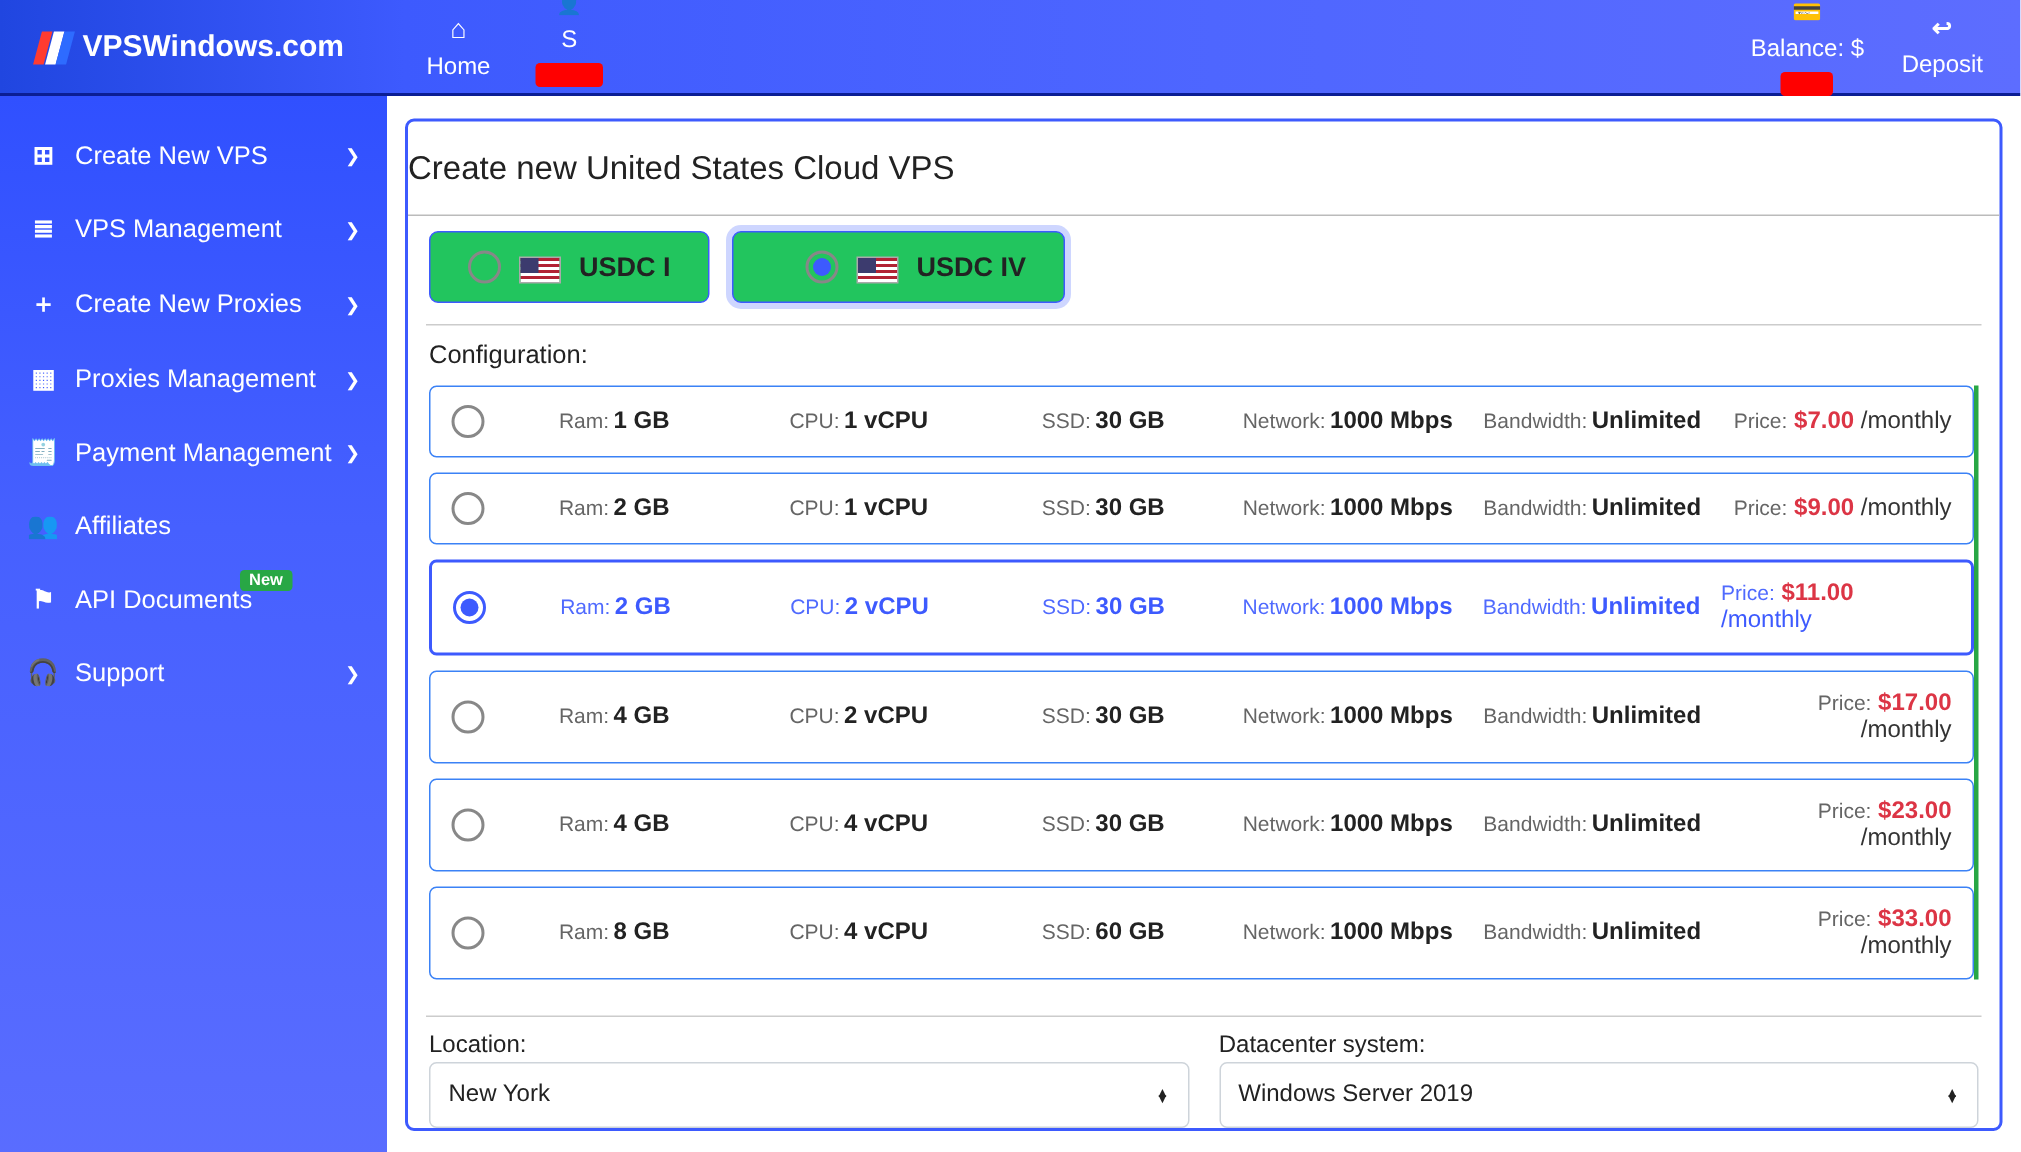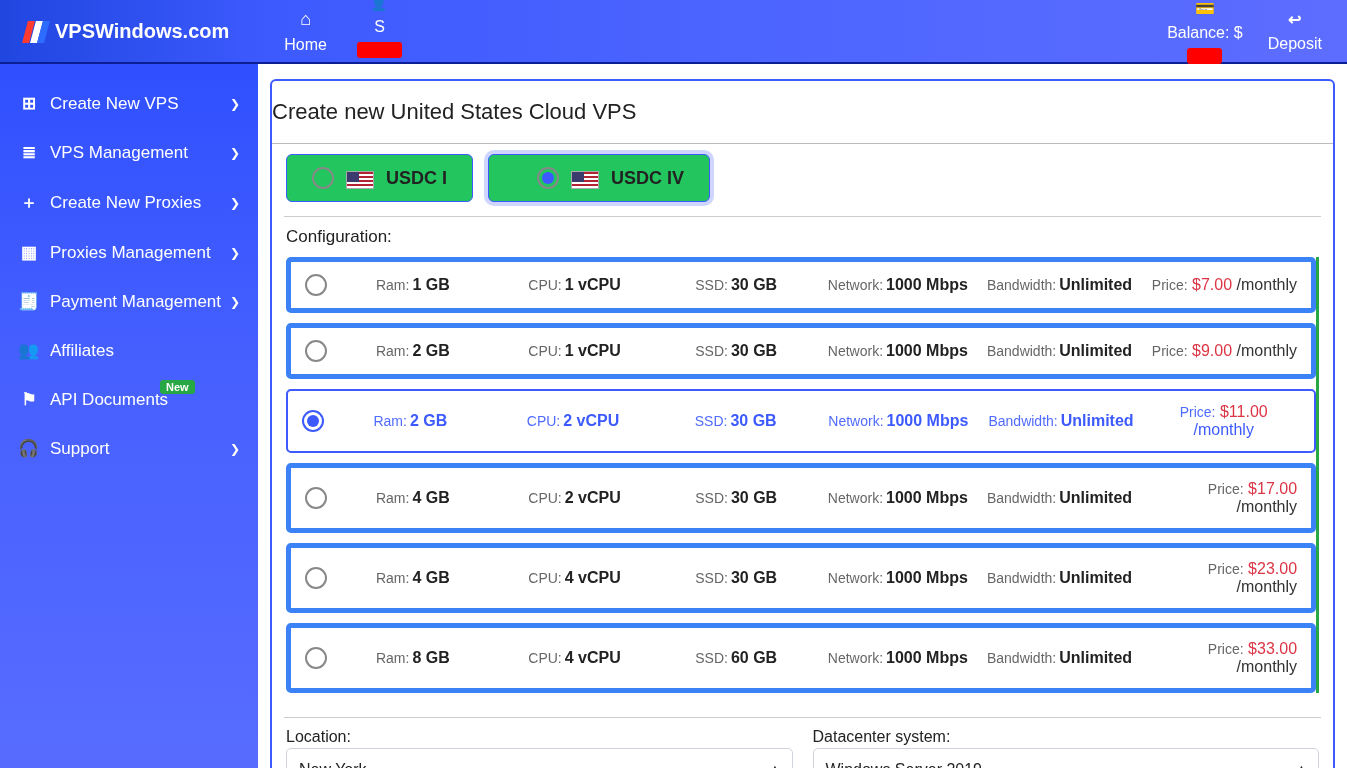--- a/index.html
+++ b/index.html
@@ -36,29 +36,29 @@
 .dc-row { display:flex; gap:15px; }
 .dc-opt { border:1px solid #3d5afe; border-radius:6px; padding:12px 25px; display:flex; align-items:flex-end; gap:12px; font-size:18px; font-weight:600; cursor:pointer; background:#22c55e;}
 .dc-opt.selected { box-shadow: 0 0 0 4px rgba(61,90,254,0.25); padding-left: 48px; }
 .radio { width:22px; height:22px; border:2px solid #888; border-radius:50%; display:flex; align-items:center; justify-content:center; flex-shrink:0;}
 .radio.inner::after { content:""; width:12px; height:12px; background:#3d5afe; border-radius:50%; display:block;}
 .flag { width:28px; height:18px; background:linear-gradient(#b22234,#b22234); position:relative; display:inline-block; border:1px solid #aaa; background-image: repeating-linear-gradient(#b22234 0 2px,#fff 2px 4px);}
 .flag::before{content:"";position:absolute;left:0;top:0;width:12px;height:10px;background:#3c3b6e;}
 
 
 .cfg-list { border-right:3px solid #28a745; }
-.cfg-row { border:5px solid #3b82f6; border-radius:5px; padding:12px 14px; display:flex; align-items:center; gap:10px; margin-bottom:10px; cursor:pointer; font-size:16px;}
+.cfg-row { border:1px solid #3b82f6; border-radius:5px; padding:12px 14px; display:flex; align-items:center; gap:10px; margin-bottom:10px; cursor:pointer; font-size:16px;}
 .cfg-row.selected { border:2px solid #3d5afe; color:#3d5afe; }
 .cfg-row.selected .radio { border-color:#3d5afe; }
 .cfg-row .radio { width:22px; height:22px; }
 .cfg-cell { flex:1; text-align:center; }
 .cfg-cell .lab { font-weight:400; font-size:14px; color:inherit; opacity:0.9; }
 .cfg-cell .val { font-weight:700; margin-left:3px;}
 .cfg-row:not(.selected) .lab { color:#555; }
-.price { color:#dc3545; font-weight:400; }
+.price { color:#dc3545; font-weight:700; }
 .period { color:#333; font-weight:500;}
 .cfg-row.selected .period { color:#3d5afe; }
 
 .divider { border:none; border-top:1px solid #ccc; margin:15px 0 5px 0; }
 
 
 .grid2 { display:grid; grid-template-columns: 1fr 1fr; gap:20px; margin-top:10px; padding:0 14px;}
 .form-label { font-size:16px; margin-bottom:2px; display:block; }
 .form-sel, .form-input { width:100%; height:44px; border:1px solid #ced4da; border-radius:5px; padding:0 12px; font-size:16px; background:#fff; position:relative;}
 .form-sel { display:flex; align-items:center; justify-content:space-between; cursor:pointer;}
@@ -192,21 +192,21 @@
               <span class="cfg-cell"><span class="lab">Bandwidth:</span><span class="val">Unlimited</span></span>
               <span class="cfg-cell" style="text-align:right;"><span class="lab">Price:</span> <span class="price">$9.00</span> <span class="period">/monthly</span></span>
             </div>
             <div class="cfg-row selected">
               <span class="radio inner"></span>
               <span class="cfg-cell"><span class="lab">Ram:</span><span class="val">2 GB</span></span>
               <span class="cfg-cell"><span class="lab">CPU:</span><span class="val">2 vCPU</span></span>
               <span class="cfg-cell"><span class="lab">SSD:</span><span class="val">30 GB</span></span>
               <span class="cfg-cell"><span class="lab">Network:</span><span class="val">1000 Mbps</span></span>
               <span class="cfg-cell"><span class="lab">Bandwidth:</span><span class="val">Unlimited</span></span>
-              <span class="cfg-cell" style="text-align:center;"><span class="lab">Price:</span> <span class="price">$11.00</span> <span class="period">/monthly</span></span>
+              <span class="cfg-cell" style="text-align:left;"><span class="lab">Price:</span> <span class="price">$11.00</span> <span class="period">/monthly</span></span>
             </div>
             <div class="cfg-row">
               <span class="radio "></span>
               <span class="cfg-cell"><span class="lab">Ram:</span><span class="val">4 GB</span></span>
               <span class="cfg-cell"><span class="lab">CPU:</span><span class="val">2 vCPU</span></span>
               <span class="cfg-cell"><span class="lab">SSD:</span><span class="val">30 GB</span></span>
               <span class="cfg-cell"><span class="lab">Network:</span><span class="val">1000 Mbps</span></span>
               <span class="cfg-cell"><span class="lab">Bandwidth:</span><span class="val">Unlimited</span></span>
               <span class="cfg-cell" style="text-align:right;"><span class="lab">Price:</span> <span class="price">$17.00</span> <span class="period">/monthly</span></span>
             </div>

